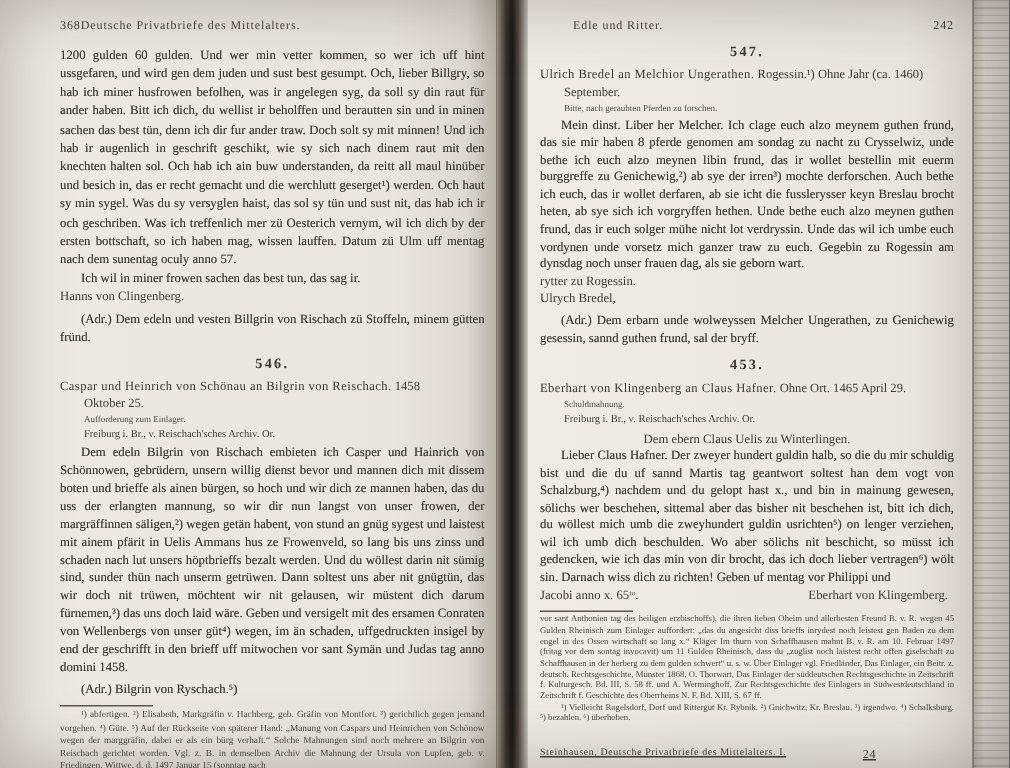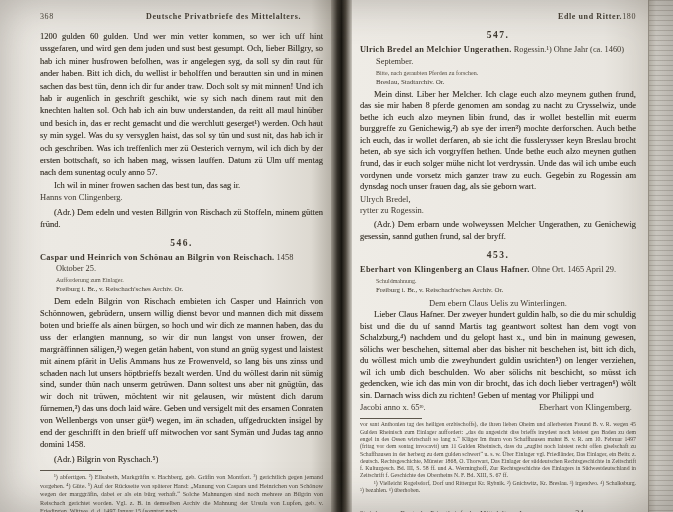--- a/index.html
+++ b/index.html
@@ -30,31 +30,31 @@
     background:
       repeating-linear-gradient(to bottom, rgba(110,104,94,.28) 0 1px, rgba(0,0,0,0) 1px 5px),
       linear-gradient(to right,#b8b3a9 0%,#d6d3cc 30%,#d2cfc8 100%);
     border-left:1px solid #9a948a;
   }
   .vignette { position:absolute; inset:0; pointer-events:none;
     box-shadow:inset 0 0 46px rgba(70,64,54,.38); }
 
   .hdr { display:flex; align-items:baseline; font-size:8px; letter-spacing:.6px;
     color:#464036; margin-bottom:9px; }
-  .hdr .mid { flex:1; text-align:right; font-weight:bold; }
+  .hdr .mid { flex:1; text-align:left; font-weight:normal; }
   p, .blk { margin:0; }
   .body-text { font-size:8.5px; line-height:12.5px; text-align:justify;
     text-shadow:0 0 .4px rgba(62,56,47,.55); }
   .lp .body-text { line-height:12.4px; }
   .ind { text-indent:14px; }
   .sig { font-size:8.5px; line-height:12.5px; padding-right:30px; }
   .num { text-align:center; font-weight:bold; font-size:9.5px; letter-spacing:1.5px;
     margin:7px 0 4px; }
   .lheading { font-size:8.4px; line-height:11.5px; text-align:justify; }
-  .lheading .bold { font-weight:bold; letter-spacing:.3px; }
+  .lheading .bold { font-weight:normal; letter-spacing:.3px; }
   .hdate { font-size:8.4px; line-height:11px; margin-left:16px; }
   .regest { font-size:6px; line-height:8px; margin:2px 0 1px 16px; color:#544d42; }
   .source { font-size:7px; line-height:9px; margin:0 0 2px 16px; }
   .salut { font-size:8.5px; text-align:center; line-height:12px; margin-top:2px; }
   .fnrule { width:62px; border-top:1px solid #5c564c; margin:5px 0 2px; }
   .fn { font-size:6.2px; line-height:8.4px; text-align:justify; color:#4a443a; }
   .fn-sm { font-size:5.8px; line-height:7.3px; text-align:justify; color:#4a443a; }
   .lastline { display:flex; justify-content:space-between; font-size:8.5px;
     line-height:12px; padding-right:4px; }
   .imprint { display:flex; align-items:flex-start; margin-top:15px; font-size:6.6px;
@@ -93,34 +93,33 @@
     <div class="fnrule"></div>
     <p class="fn ind">¹) abfertigen. ²) Elisabeth, Markgräfin v. Hachberg, geb. Gräfin von Montfort. ³) gerichtlich gegen jemand vorgehen. ⁴) Güte. ⁵) Auf der Rückseite von späterer Hand: „Manung von Caspars und Heinrichen von Schönow wegen der marggräfin, dabei er als ein bürg verhaft.“ Solche Mahnungen sind noch mehrere an Bilgrin von Reischach gerichtet worden. Vgl. z. B. in demselben Archiv die Mahnung der Ursula von Lupfen, geb. v. Friedingen, Wittwe, d. d. 1497 Januar 15 (sonntag nach</p>
   </div>
 
   <div class="gutter"></div>
 
   <div class="page right rp">
     <div class="hdr">
       <span style="width:22px"></span>
       <span class="mid">Edle und Ritter.</span>
-      <span>180</span>
+      <span>242</span>
     </div>
 
     <div class="num" style="margin-top:2px">547.</div>
     <div class="lheading">
       <span class="bold">Ulrich Bredel an Melchior Ungerathen.</span>
       <span>Rogessin.¹) Ohne Jahr (ca. 1460)</span>
     </div>
     <div class="hdate">September.</div>
     <div class="regest">Bitte, nach geraubten Pferden zu forschen.</div>
-    <div class="source">Breslau, Stadtarchiv. Or.</div>
     <p class="body-text ind" style="line-height:11.6px">Mein dinst. Liber her Melcher. Ich clage euch alzo meynem guthen frund, das sie mir haben 8 pferde genomen am sondag zu nacht zu Crysselwiz, unde bethe ich euch alzo meynen libin frund, das ir wollet bestellin mit euerm burggreffe zu Genichewig,²) ab sye der irren³) mochte derforschen. Auch bethe ich euch, das ir wollet derfaren, ab sie icht die fusslerysser keyn Breslau brocht heten, ab sye sich ich vorgryffen hethen. Unde bethe euch alzo meynen guthen frund, das ir euch solger mühe nicht lot verdryssin. Unde das wil ich umbe euch vordynen unde vorsetz mich ganzer traw zu euch. Gegebin zu Rogessin am dynsdag noch unser frauen dag, als sie geborn wart.</p>
+    <p class="sig" style="padding-right:38px;line-height:10.5px">rytter zu Rogessin.</p>
     <p class="sig" style="padding-right:46px">Ulrych Bredel,</p>
-    <p class="sig" style="padding-right:38px;line-height:10.5px">rytter zu Rogessin.</p>
     <p class="body-text ind mt2">(Adr.) Dem erbarn unde wolweyssen Melcher Ungerathen, zu Genichewig gesessin, sannd guthen frund, sal der bryff.</p>
 
     <div class="num">453.</div>
     <div class="lheading">
       <span class="bold">Eberhart von Klingenberg an Claus Hafner.</span>
       <span>Ohne Ort. 1465 April 29.</span>
     </div>
     <div class="regest">Schuldmahnung.</div>
     <div class="source">Freiburg i. Br., v. Reischach'sches Archiv. Or.</div>
     <div class="salut">Dem ebern Claus Uelis zu Winterlingen.</div>

